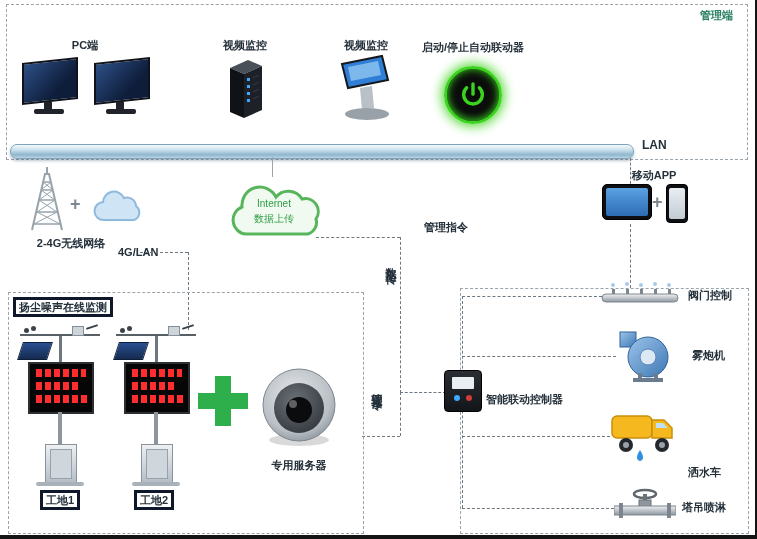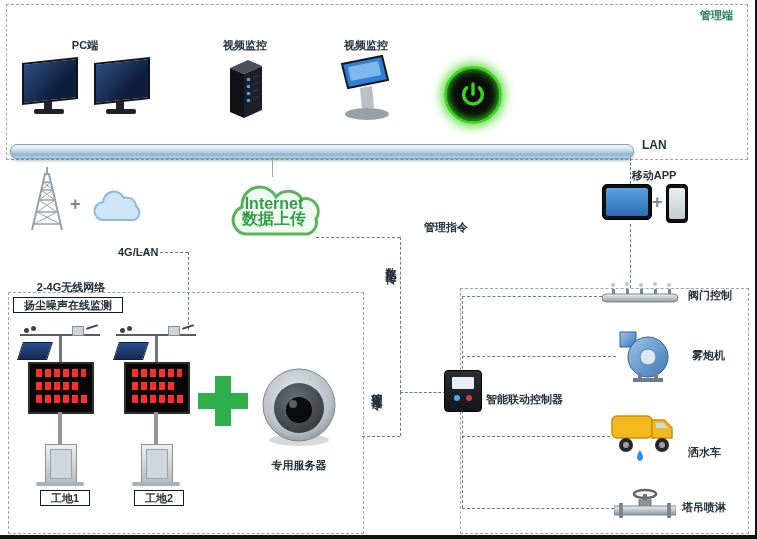--- a/index.html
+++ b/index.html
@@ -4,21 +4,21 @@
 <style>
   html,body{margin:0;padding:0;background:#fff;}
   #canvas{
     position:relative;width:757px;height:539px;background:#ffffff;overflow:hidden;
     font-family:"Liberation Sans",sans-serif;color:#1f2328;
     border-right:2px solid #141414;border-bottom:4px solid #141414;box-sizing:border-box;
   }
   .abs{position:absolute;}
   .lbl{position:absolute;font-size:11px;color:#24303a;white-space:nowrap;font-weight:bold;}
   .lbl.center{text-align:center;}
-  .tag{border:1px solid #0f172a;background:#fff;padding:0 10px;line-height:14px;}
+  .tag{border:3px solid #0f172a;background:#fff;padding:0 3px;line-height:14px;}
   .vtext{writing-mode:vertical-rl;text-orientation:upright;letter-spacing:2px;}
   .zone{position:absolute;border:1px dashed #9aa4ac;}
   .dh{position:absolute;height:0;border-top:1px dashed #6d7880;}
   .dv{position:absolute;width:0;border-left:1px dashed #6d7880;}
   .sv{position:absolute;width:0;border-left:1px solid #9aa4ac;}
   
   .lanbar{position:absolute;height:13px;border-radius:7px;border:1px solid #7fa3bb;
     background:linear-gradient(#f4fafd 0%,#cfe3ef 35%,#8fb6cd 75%,#b8d4e4 100%);
     box-shadow:0 2px 3px rgba(60,90,110,.35);}
   
@@ -56,21 +56,21 @@
   .station .solar{position:absolute;left:4px;top:22px;width:28px;height:16px;background:linear-gradient(#2a4f8f,#142a50);border:1px solid #0d1c38;transform:skewX(-18deg);}
   .station .mast{position:absolute;left:43px;top:16px;width:3px;height:26px;background:#6d7780;}
   .station .led{position:absolute;left:12px;top:42px;width:62px;height:48px;background:#060606;border:2px solid #2c2f33;}
   .station .lr{height:8px;margin:5px 6px 0;background:repeating-linear-gradient(90deg,#ff2d2d 0 6px,rgba(0,0,0,0) 6px 9px);}
   .station .lr.w2{width:70%;}
   .station .lr.w3{width:85%;}
   .station .pole{position:absolute;left:42px;top:92px;width:4px;height:34px;background:#8d969e;}
   .station .cab{position:absolute;left:29px;top:124px;width:30px;height:38px;background:linear-gradient(#eef1f4,#b4bdc5);border:1px solid #8a939b;}
   .station .door{position:absolute;left:34px;top:129px;width:20px;height:28px;background:#cfd6dc;border:1px solid #98a1a9;}
   .station .base{position:absolute;left:20px;top:162px;width:48px;height:4px;background:#a9b2b9;border-radius:2px;}
-  .cloudtxt{position:absolute;text-align:center;font-weight:bold;color:#2f9e44;line-height:15px;font-size:16px;}
+  .cloudtxt{position:absolute;text-align:center;font-weight:normal;color:#2f9e44;line-height:15px;font-size:10px;}
 </style>
 </head>
 <body>
 
 <div id="canvas">
 
   <div class="zone" style="left:6px;top:4px;width:740px;height:154px;"></div>
   <div class="lbl" style="left:700px;top:8px;font-weight:bold;color:#2a7f62;">管理端</div>
 
   <div class="lbl center" style="left:30px;top:38px;width:110px;">PC端</div>
@@ -105,20 +105,21 @@
   </svg>
 
   <div class="lbl center" style="left:330px;top:38px;width:72px;">视频监控</div>
   <svg class="abs" style="left:336px;top:54px;" width="58" height="70" viewBox="0 0 58 70">
     <polygon points="6,10 46,2 52,26 12,34" fill="#2f7fd6" stroke="#15181c" stroke-width="2"></polygon>
     <polygon points="12,13 42,7 45,21 15,27" fill="#7db8ec"></polygon>
     <polygon points="24,34 36,32 38,54 26,56" fill="#b9c0c6"></polygon>
     <ellipse cx="31" cy="60" rx="22" ry="6" fill="#99a1a8"></ellipse>
   </svg>
 
+  <div class="lbl center" style="left:405px;top:40px;width:136px;">启动/停止自动联动器</div>
   <div class="pwr" style="left:444px;top:66px;">
     <svg width="34" height="34" viewBox="0 0 40 40">
       <path d="M20 7 v12" stroke="#3bd31f" stroke-width="4" stroke-linecap="round" fill="none"></path>
       <path d="M12.5 11.5 a11 11 0 1 0 15 0" fill="none" stroke="#3bd31f" stroke-width="4" stroke-linecap="round"></path>
     </svg>
   </div>
 
   <div class="lanbar" style="left:10px;top:144px;width:622px;"></div>
   <div class="lbl" style="left:642px;top:138px;font-weight:bold;font-size:12px;">LAN</div>
 
@@ -127,21 +128,21 @@
       <path d="M6 64 L19 8 H23 L36 64" stroke-width="2"></path>
       <path d="M21 8 V1" stroke-width="2"></path>
       <path d="M17 16 H25 M15 24 H27 M13 34 H29 M11 46 H31 M8 58 H34" stroke-width="1.4"></path>
       <path d="M17 16 L27 24 M25 16 L15 24 M15 24 L29 34 M27 24 L13 34 M13 34 L31 46 M29 34 L11 46 M11 46 L34 58 M31 46 L8 58" stroke-width="1"></path>
     </g>
   </svg>
   <div class="plus" style="left:70px;top:194px;">+</div>
   <svg class="abs" style="left:90px;top:190px;" width="54" height="36" viewBox="0 0 54 36">
     <path d="M14 30 a9 9 0 0 1 -1 -18 a11 11 0 0 1 21 -4 a9 9 0 0 1 12 8 a8 8 0 0 1 -2 14 z" fill="#cfe4f5" stroke="#8fb8dd" stroke-width="2"></path>
   </svg>
-  <div class="lbl center" style="left:8px;top:236px;width:126px;margin-top:44px;">2-4G无线网络</div>
+  <div class="lbl center" style="left:8px;top:236px;width:126px;">2-4G无线网络</div>
   <div class="lbl" style="left:118px;top:246px;">4G/LAN</div>
 
   <svg class="abs" style="left:220px;top:176px;" width="106" height="68" viewBox="0 0 106 68">
     <path d="M26 58 a14 14 0 0 1 -4 -27 a18 18 0 0 1 34 -10 a16 16 0 0 1 26 2 a13 13 0 0 1 14 20 a12 12 0 0 1 -8 15 z" fill="#f0faf1" stroke="#58b55c" stroke-width="3"></path>
   </svg>
   <div class="cloudtxt" style="left:232px;top:196px;width:84px;">
     <div>Internet</div>
     <div>数据上传</div>
   </div>
 
@@ -295,21 +296,21 @@
   <svg class="abs" style="left:610px;top:406px;" width="68" height="58" viewBox="0 0 68 58">
     <rect x="2" y="10" width="40" height="22" rx="5" fill="#f5b81f" stroke="#c98f0a" stroke-width="1.5"></rect>
     <path d="M42 14 h12 l8 8 v10 h-20 z" fill="#f5b81f" stroke="#c98f0a" stroke-width="1.5"></path>
     <path d="M46 17 h7 l5 5 h-12 z" fill="#bfe0f2"></path>
     <circle cx="16" cy="39" r="7" fill="#24272b"></circle>
       <circle cx="16" cy="39" r="3" fill="#9aa2a9"></circle>
     <circle cx="52" cy="39" r="7" fill="#24272b"></circle>
       <circle cx="52" cy="39" r="3" fill="#9aa2a9"></circle>
     <path d="M30 44 C34 50 34 54 30 55 C26 54 26 50 30 44" fill="#2f8fe0"></path>
   </svg>
-  <div class="lbl" style="left:688px;top:445px;">洒水车</div>
+  <div class="lbl" style="left:688px;top:465px;">洒水车</div>
 
   <svg class="abs" style="left:614px;top:486px;" width="62" height="36" viewBox="0 0 62 36">
     <defs>
         <linearGradient id="pg" x1="0" y1="0" x2="0" y2="1">
       <stop offset="0%" stop-color="#eef1f3"></stop>
           <stop offset="100%" stop-color="#8d97a0"></stop>
     </linearGradient>
       </defs>
     <ellipse cx="31" cy="8" rx="11" ry="4" fill="none" stroke="#5f666c" stroke-width="2.5"></ellipse>
     <rect x="29" y="8" width="4" height="8" fill="#6b7278"></rect>

